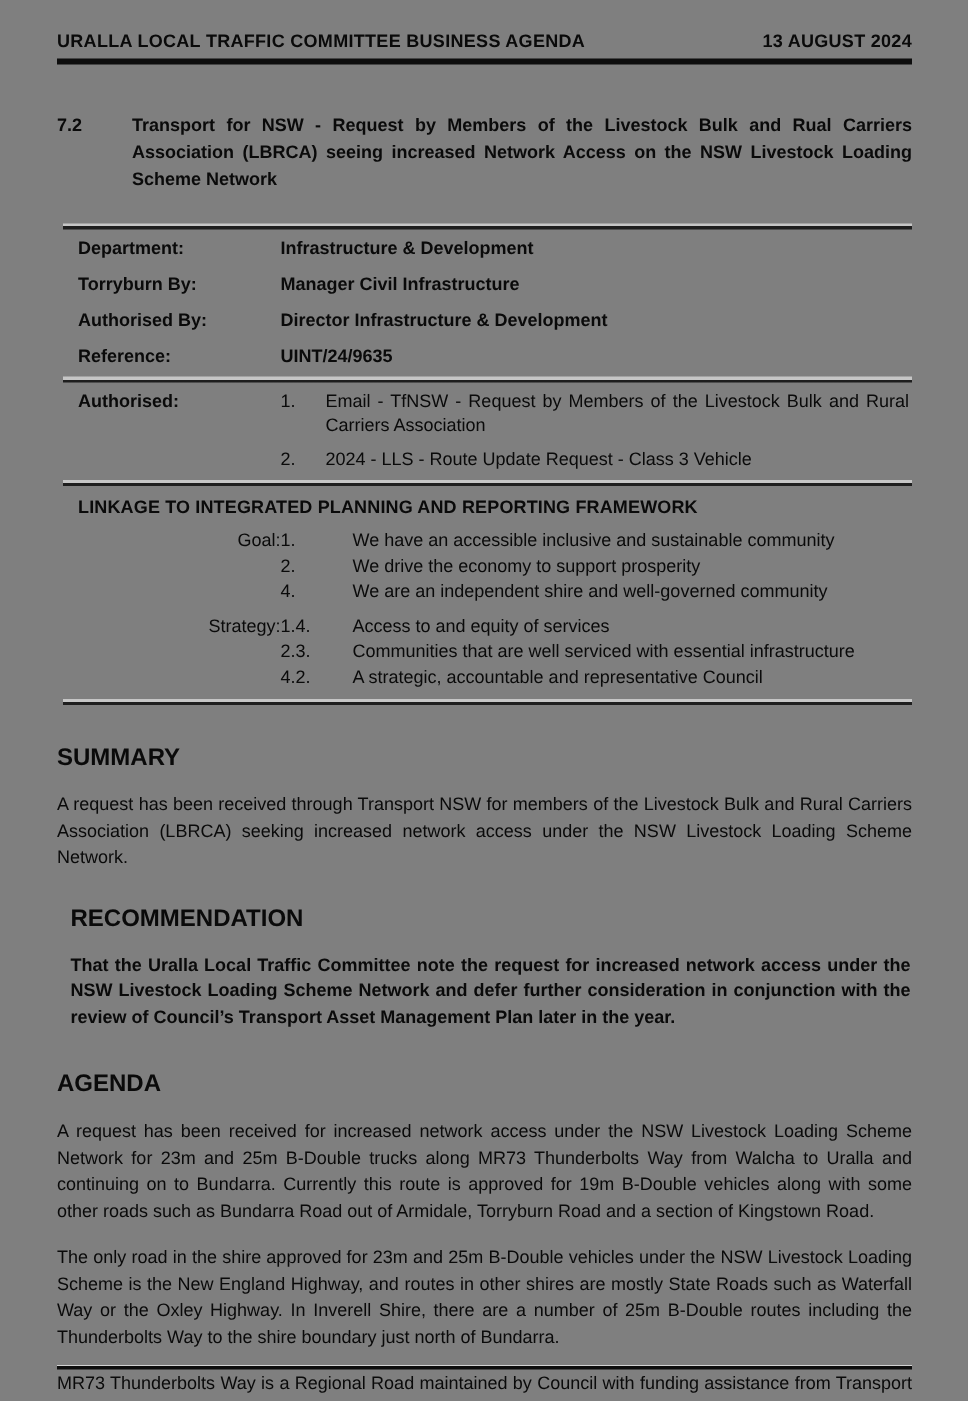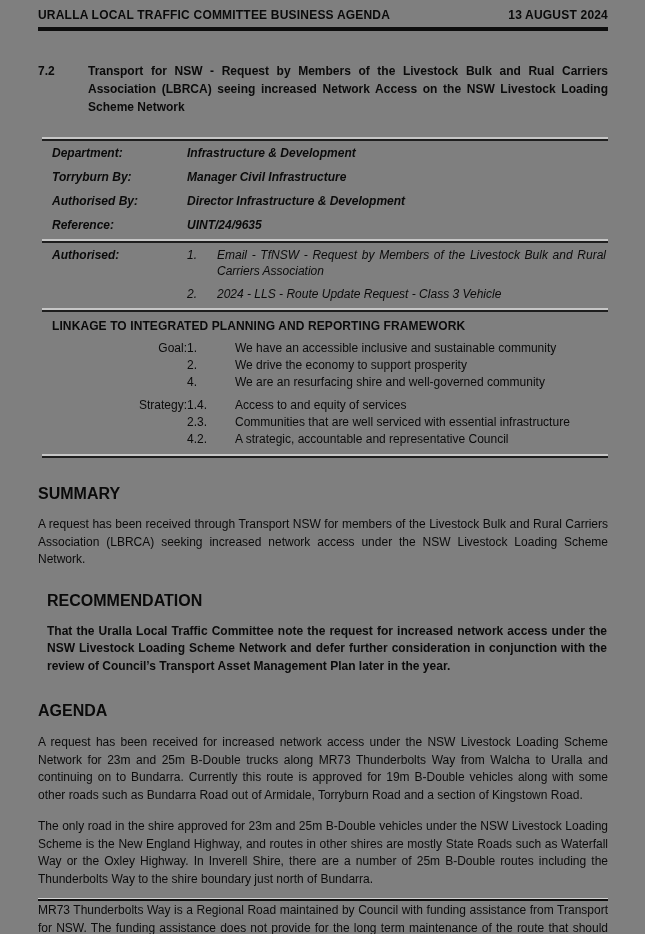--- a/index.html
+++ b/index.html
@@ -13,20 +13,21 @@
     font-family: "Liberation Sans", sans-serif;
     color: #0a0a0a;
     overflow: hidden;
   }
   .page {
     position: relative;
     width: 645px;
     height: 918px;
     box-sizing: border-box;
     padding: 8px 37px 0 38px;
+    margin-top: 12px;
   }
   
   .doc-header {
     display: flex;
     justify-content: space-between;
     align-items: baseline;
     font-size: 12px;
     font-weight: bold;
     letter-spacing: 0.2px;
   }
@@ -52,21 +53,20 @@
     font-size: 12px;
     line-height: 16px;
   }
   .groove {
     height: 4px;
     background: linear-gradient(to bottom, #c6c6c6 0 50%, #1e1e1e 50% 100%);
   }
   .trow {
     display: flex;
     padding: 4px 2px 4px 10px;
-    font-style: italic;
   }
   .trow .lbl {
     flex: 0 0 135px;
     font-weight: bold;
   }
   .trow .val {
     flex: 1;
     font-weight: bold;
   }
   .num-item {
@@ -188,21 +188,21 @@
         <span class="link-item">
           <span class="n">1.</span>
           <span class="t">We have an accessible inclusive and sustainable community</span>
         </span>
         <span class="link-item">
           <span class="n">2.</span>
           <span class="t">We drive the economy to support prosperity</span>
         </span>
         <span class="link-item">
           <span class="n">4.</span>
-          <span class="t">We are an resurfacing shire and well-governed community</span>
+          <span class="t">We are an independent shire and well-governed community</span>
         </span>
       </span>
     </div>
 
     <div class="link-row pad-b">
       <span class="lbl">Strategy:</span>
       <span class="link-list">
         <span class="link-item">
           <span class="n">1.4.</span>
           <span class="t">Access to and equity of services</span>

